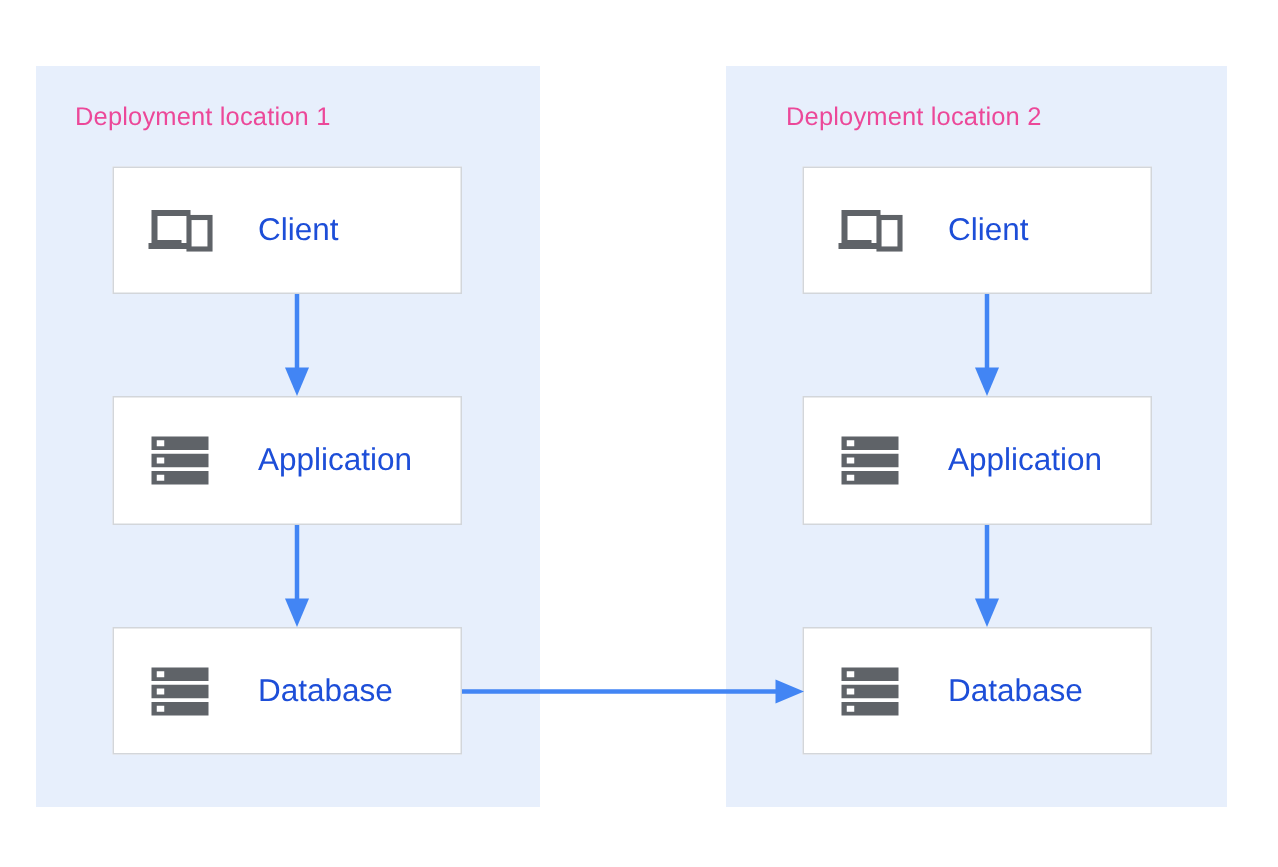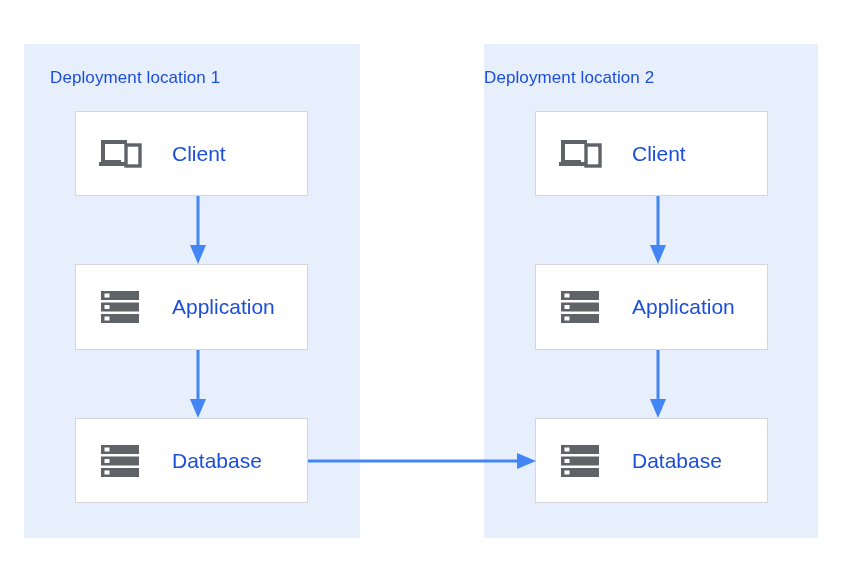--- a/index.html
+++ b/index.html
@@ -15,21 +15,21 @@
     font-family: "Liberation Sans", sans-serif;
     overflow: hidden;
   }
   .zone {
     position: absolute;
     background: #e7effc;
   }
   .zone-title {
     position: absolute;
     font-size: 17px;
-    color: #1d4ed8;
+    color: #ec4899;
     letter-spacing: 0.1px;
     white-space: nowrap;
   }
   .node {
     position: absolute;
     background: #ffffff;
     border: 1px solid #d3d6da;
     box-sizing: border-box;
     display: flex;
     align-items: center;
@@ -111,21 +111,21 @@
         <rect x="6.5" y="20" width="5" height="4" fill="#ffffff"></rect>
         <rect x="3" y="29" width="38" height="9" fill="#5f6368"></rect>
         <rect x="6.5" y="31.5" width="5" height="4" fill="#ffffff"></rect>
       </svg>
     </span>
     <span class="node-label">Database</span>
   </div>
 
   <div class="zone" style="left:484px; top:44px; width:334px; height:494px;"></div>
 
-  <div class="zone-title" style="left:484px; top:68px;text-align:right;">Deployment location 2</div>
+  <div class="zone-title" style="left:524px; top:68px;text-align:right;">Deployment location 2</div>
 
   <div class="node" style="left:535px; top:111px; width:233px; height:85px;">
     <span class="node-icon">
       <svg viewBox="0 0 44 44" width="44" height="44" aria-hidden="true">
         <path d="M3 8 h26 v4 H7 v16 h16 v4 H3 Z" fill="#5f6368"></path>
         <rect x="1" y="30" width="26" height="4" fill="#5f6368"></rect>
         <rect x="28" y="13" width="14" height="21" fill="none" stroke="#5f6368" stroke-width="3.4"></rect>
       </svg>
     </span>
     <span class="node-label">Client</span>

